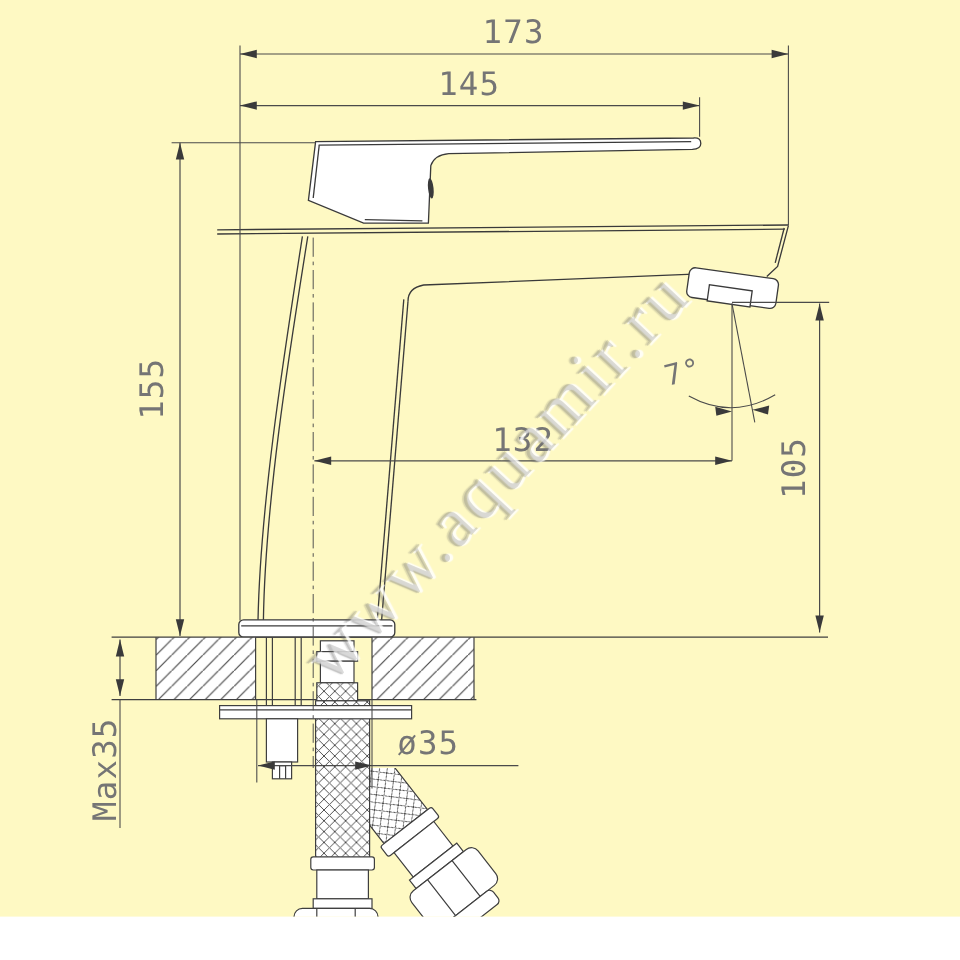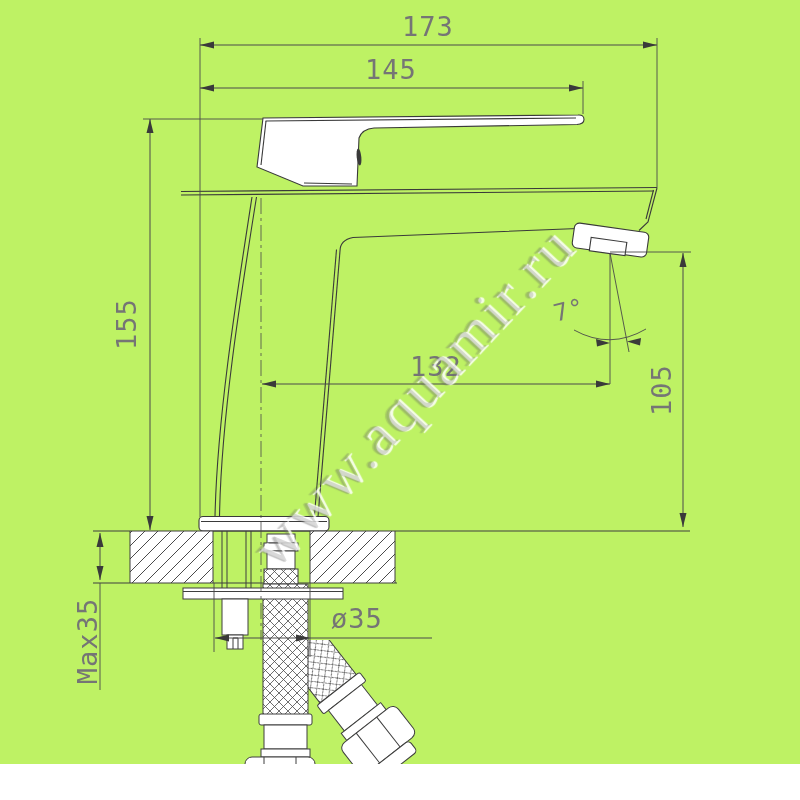--- a/index.html
+++ b/index.html
@@ -1,17 +1,17 @@
 <!DOCTYPE html>
 <html><head>
 <meta charset="utf-8">
 <style>
   html,body{margin:0;padding:0;background:#fff;}
   .canvas{
-    position:relative;width:800px;height:764px;background:#bef264;overflow:hidden;
+    position:relative;width:800px;height:764px;background:#fef9c3;overflow:hidden;
     font-family:"DejaVu Sans", sans-serif;
   }
   .canvas svg{position:absolute;left:0;top:0;}
   .dim-text{
     fill:#757575;
     font-family:"DejaVu Sans Mono", monospace;
     font-size:27px;
     letter-spacing:1px;
   }
   .dim-text.small{font-size:24px;}

